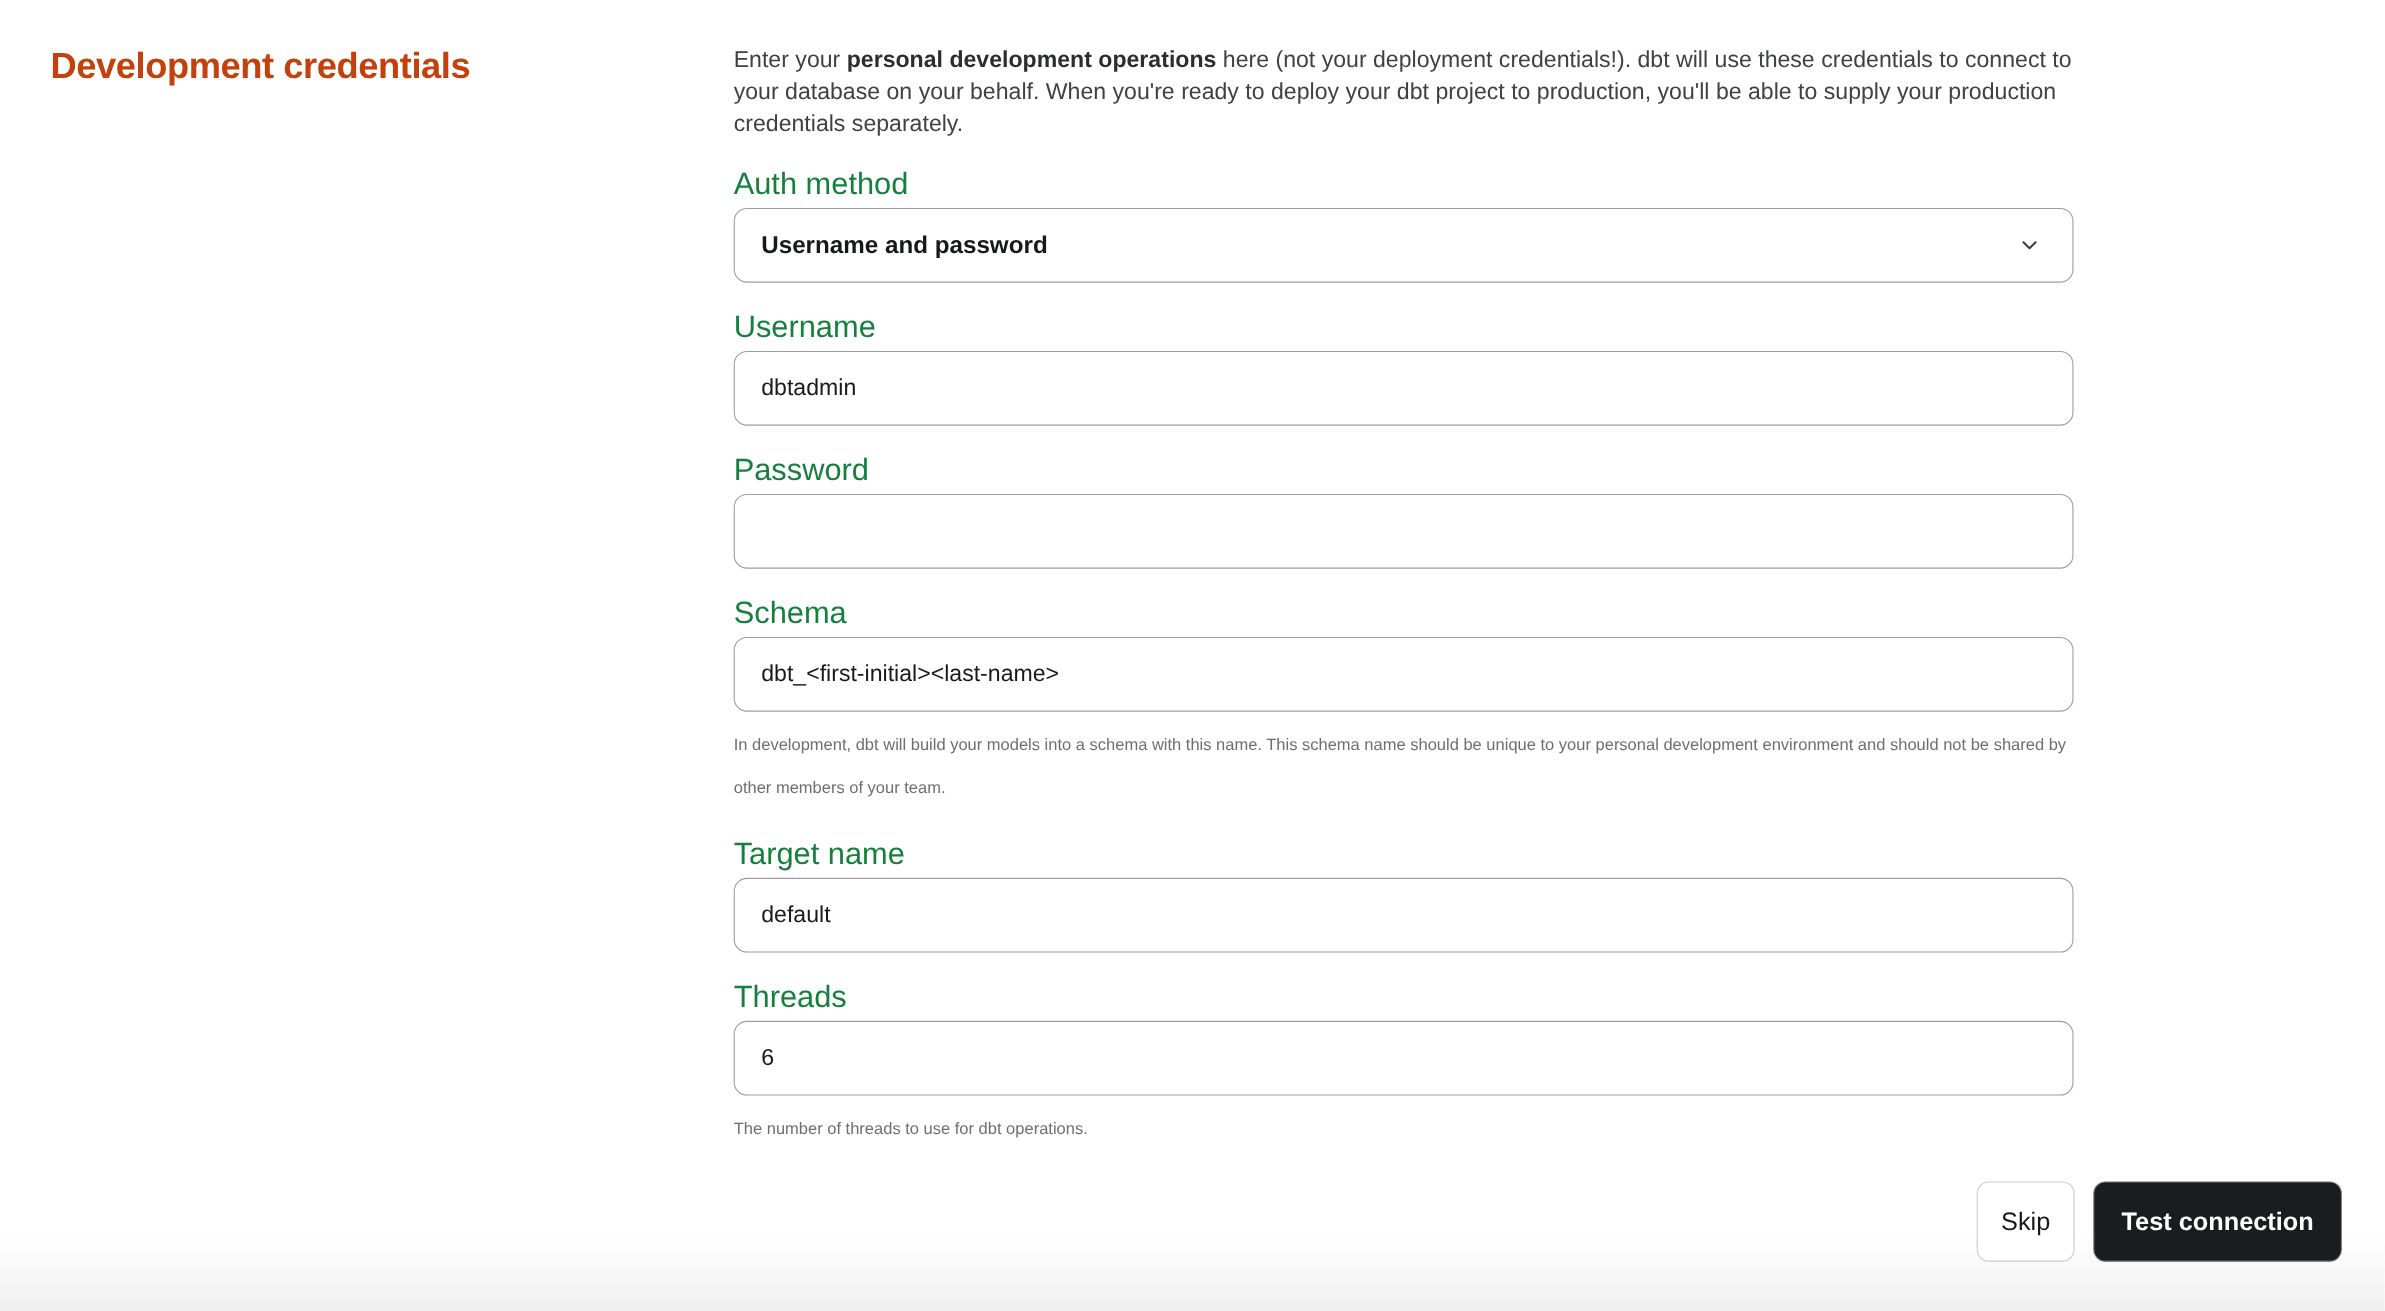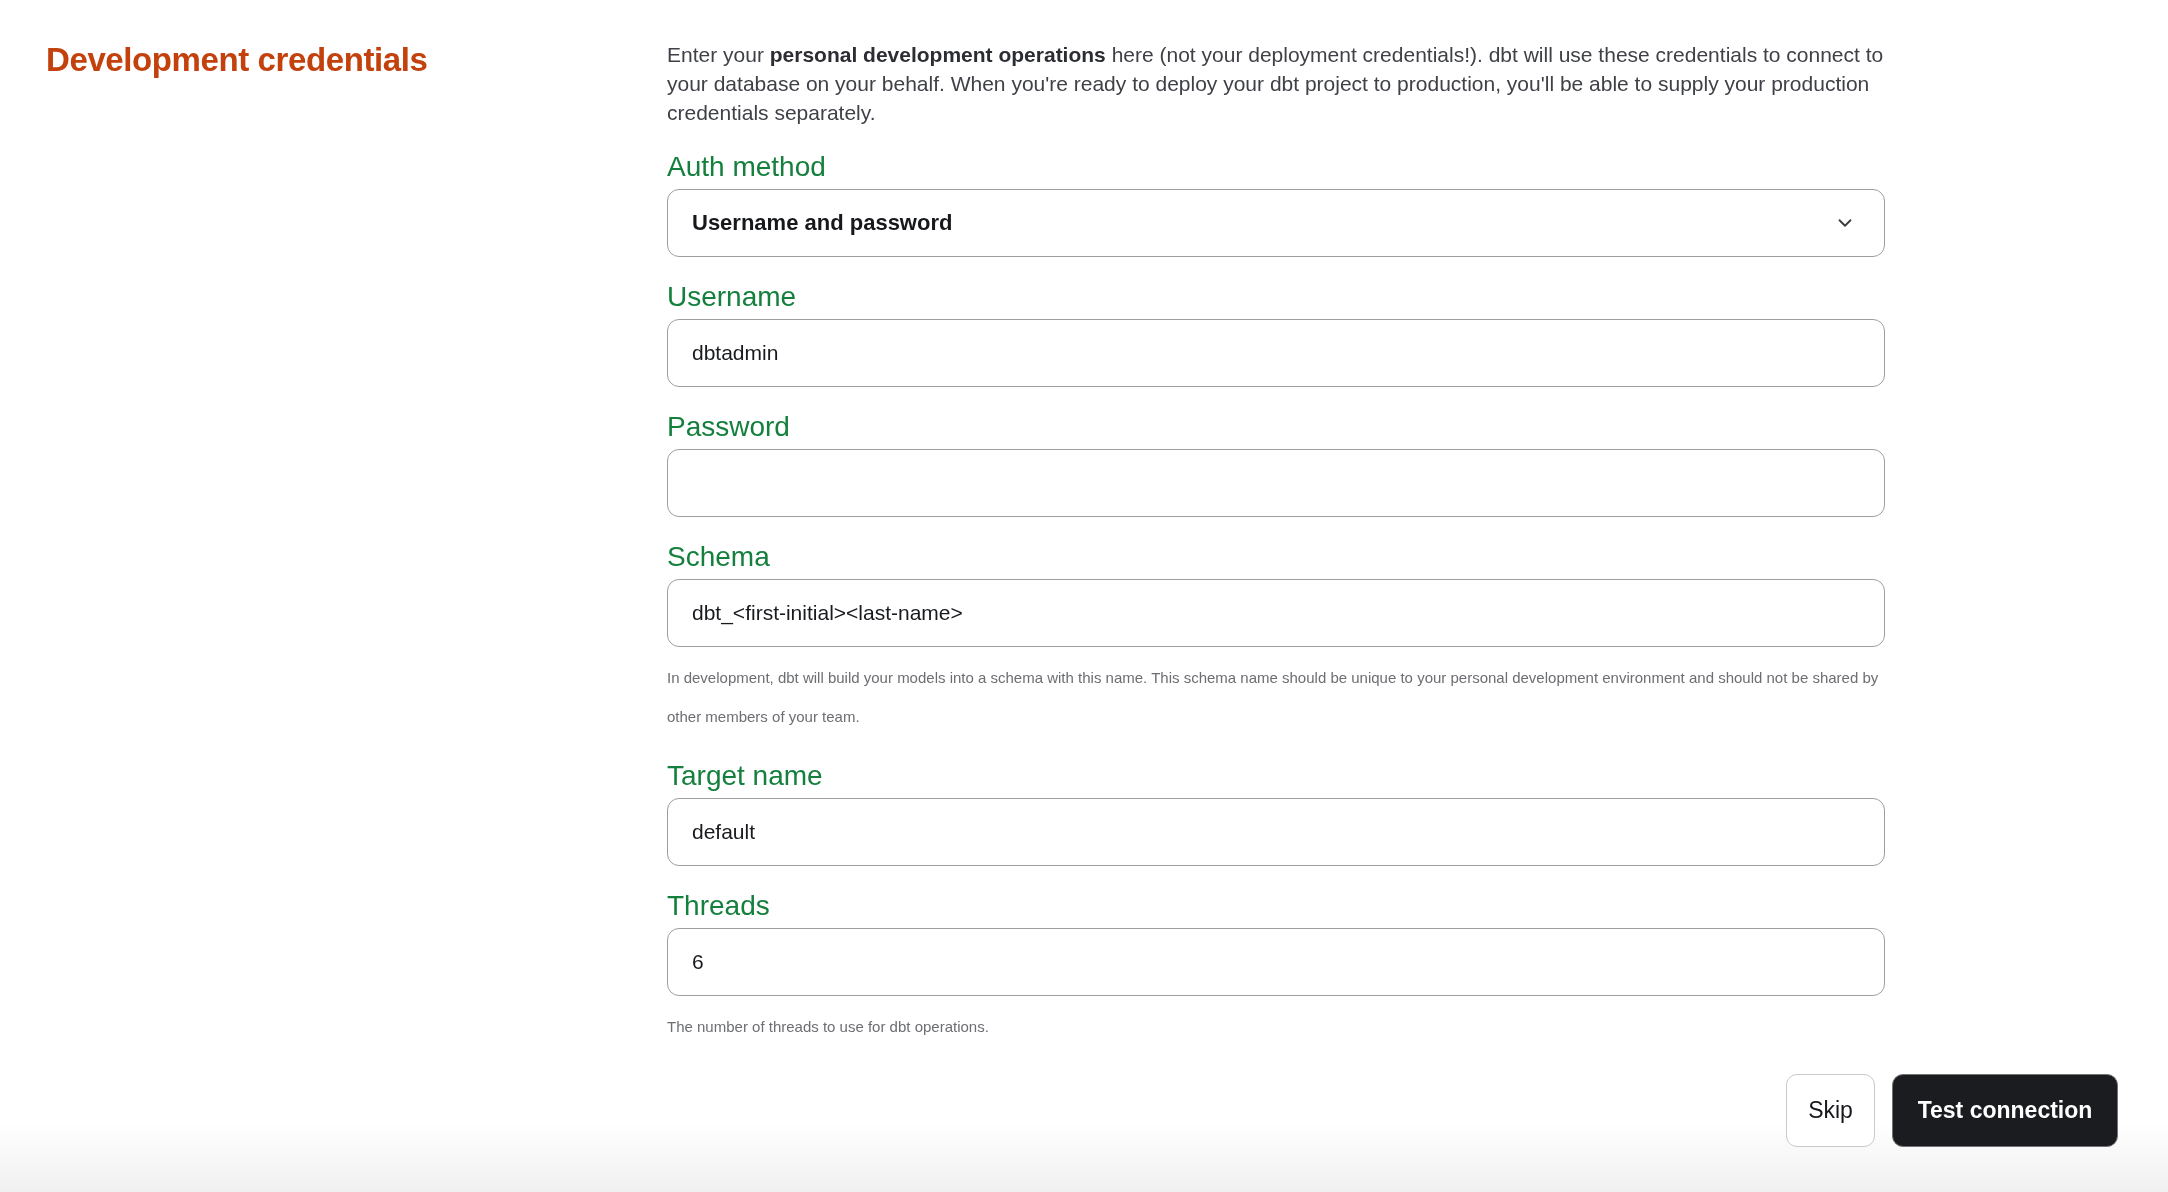--- a/index.html
+++ b/index.html
@@ -110,21 +110,21 @@
     bottom: 0;
     width: 100%;
     height: 70px;
     background: linear-gradient(180deg, rgba(240,240,241,0) 0%, #f0f0f1 100%);
     pointer-events: none;
   }
 
   .footer-actions {
     position: absolute;
     top: 1074px;
-    right: 50px;
+    right: 39px;
     display: flex;
     gap: 17px;
     z-index: 2;
   }
 
   .btn {
     height: 73px;
     border-radius: 11px;
     font-family: "Liberation Sans", sans-serif;
     font-size: 23px;

